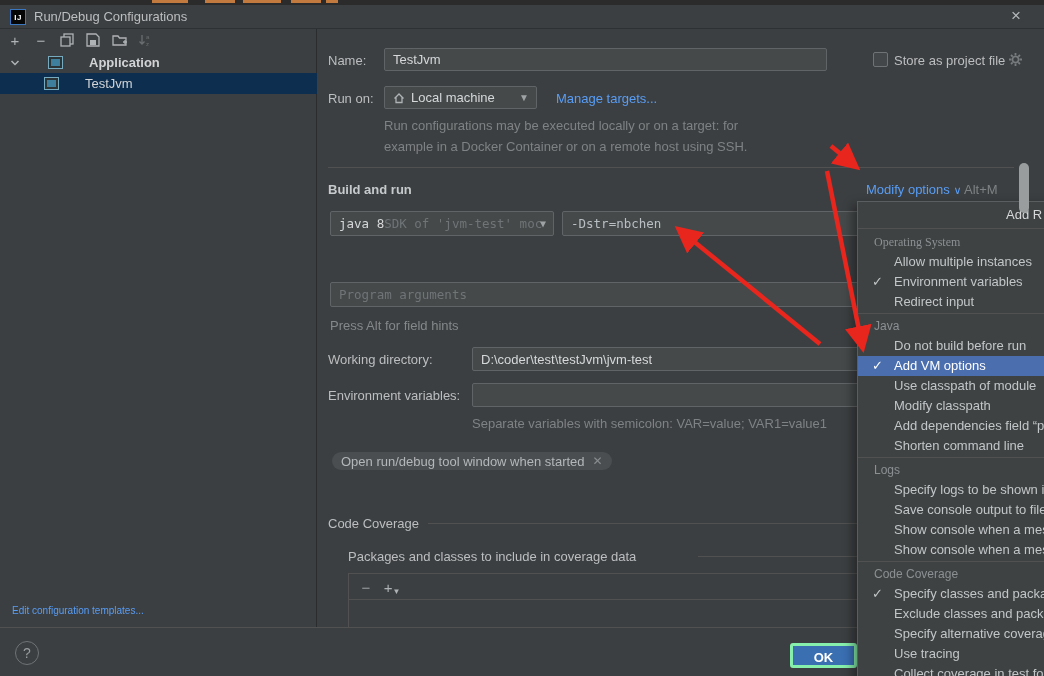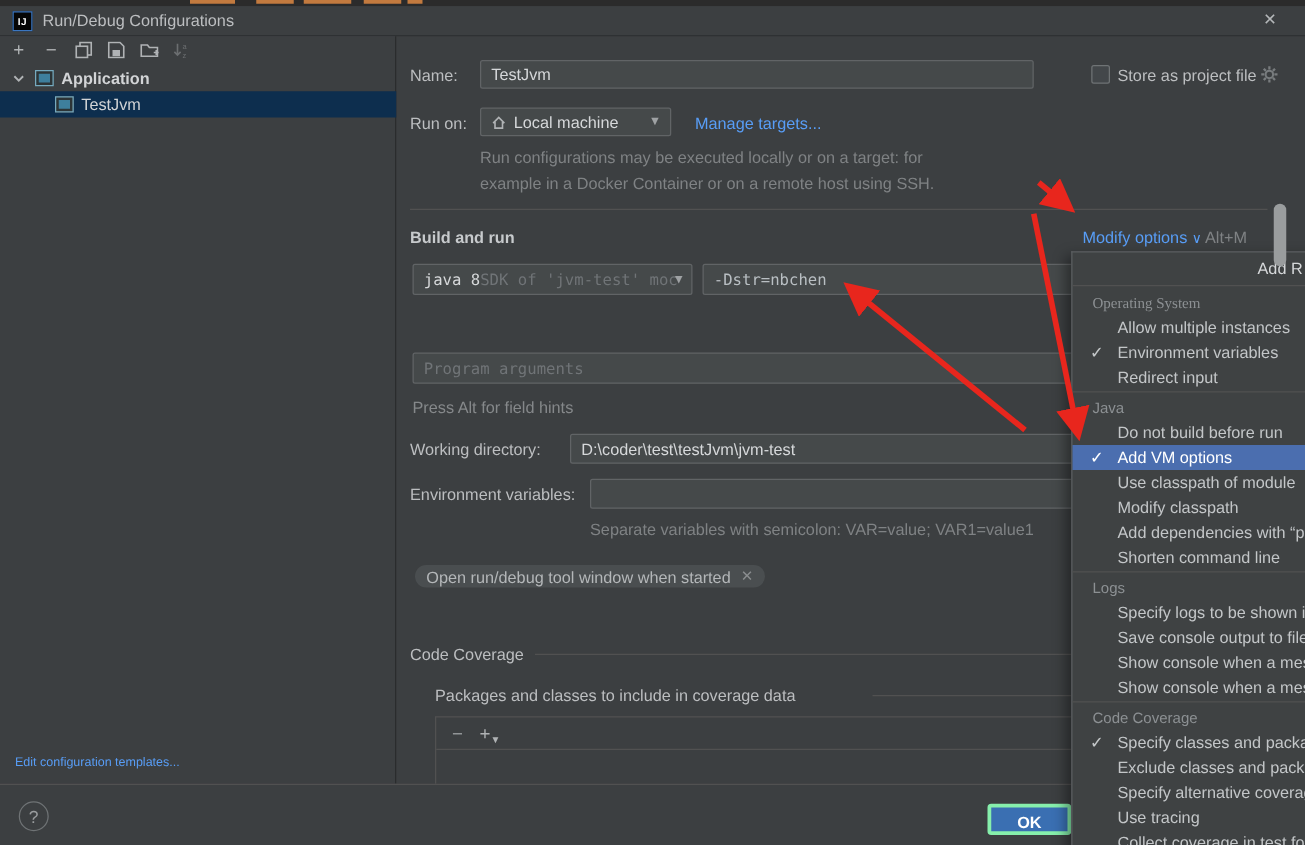--- a/index.html
+++ b/index.html
@@ -22,21 +22,21 @@
                font-size:17px; text-align:center; line-height:22px; cursor:pointer; }
 
   
   .left-panel { position:absolute; left:0; top:29px; width:317px; height:598px; background:#3c3f41;
                 border-right:1px solid #2a2c2d; }
   .lp-toolbar { position:absolute; left:0; top:0; width:100%; height:21px; }
   .tb-icon { position:absolute; top:2px; width:18px; height:18px; display:flex; align-items:center;
              justify-content:center; color:#b0b3b5; font-size:15px; cursor:pointer; }
   .tb-icon svg { display:block; }
   .tree-row { position:absolute; left:0; width:317px; height:21px; display:flex; align-items:center;
-              color:#d2d4d6; font-size:13px; cursor:pointer; }
+              color:#d2d4d6; font-size:13px; cursor:pointer;gap:20px; }
   .tree-row.selected { background:#0d2e4e; }
   .chev { width:10px; height:10px; margin-left:10px; }
   .app-ic { width:15px; height:13px; border:1px solid #76aabf; background:#2c3436; position:relative; margin-left:8px; }
   .app-ic::after { content:""; position:absolute; left:2px; top:2px; right:2px; bottom:2px; background:#3e7f9d; }
   .tree-row .lbl { margin-left:6px; }
   .edit-link { position:absolute; left:12px; top:576px; color:#589df6; font-size:10px; cursor:pointer; }
 
   
   .flabel { position:absolute; color:#bcbec0; font-size:13px; }
   .hint   { position:absolute; color:#85888a; font-size:13px; }
@@ -206,21 +206,21 @@
   </div>
   <div class="field mono" style="left:562px; top:211px; width:452px; height:25px">
     <span>-Dstr=nbchen</span>
   </div>
   <div class="field mono" style="left:330px; top:282px; width:684px; height:25px">
     <span class="ph">Program arguments</span>
   </div>
   <span class="hint" style="left:330px; top:318px">Press Alt for field hints</span>
 
   <span class="flabel" style="left:328px; top:352px">Working directory:</span>
-  <div class="field" style="left:456px; top:347px; width:542px; height:24px">
+  <div class="field" style="left:472px; top:347px; width:542px; height:24px">
     <span>D:\coder\test\testJvm\jvm-test</span>
   </div>
 
   <span class="flabel" style="left:328px; top:388px">Environment variables:</span>
   <div class="field" style="left:472px; top:383px; width:542px; height:24px">
     <span></span>
   </div>
   <span class="desc" style="left:472px; top:416px">Separate variables with semicolon: VAR=value; VAR1=value1</span>
 
   <div class="pill">
@@ -281,21 +281,21 @@
         <div class="m-item" style="top: 146px;">
           <span class="check"></span>
           <span class="itext">Use classpath of module</span>
         </div>
         <div class="m-item" style="top: 166px;">
           <span class="check"></span>
           <span class="itext">Modify classpath</span>
         </div>
         <div class="m-item" style="top: 186px;">
           <span class="check"></span>
-          <span class="itext">Add dependencies with “p</span>
+          <span class="itext">Add dependencies field “p</span>
         </div>
         <div class="m-item" style="top: 206px;">
           <span class="check"></span>
           <span class="itext">Shorten command line</span>
         </div>
         <div class="m-sep" style="top: 227px;"></div>
         <div class="m-section" style="top: 230px;">Logs</div>
         <div class="m-item" style="top: 250px;">
           <span class="check"></span>
           <span class="itext">Specify logs to be shown i</span>

